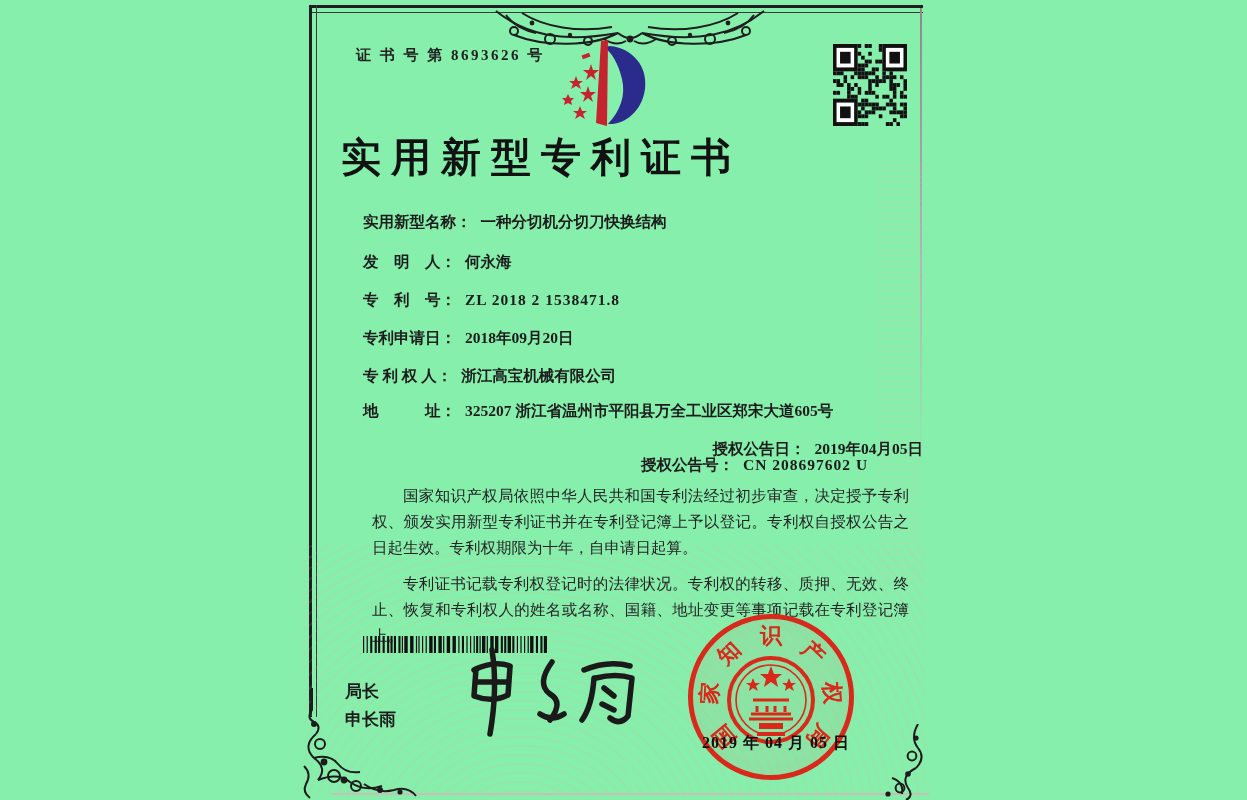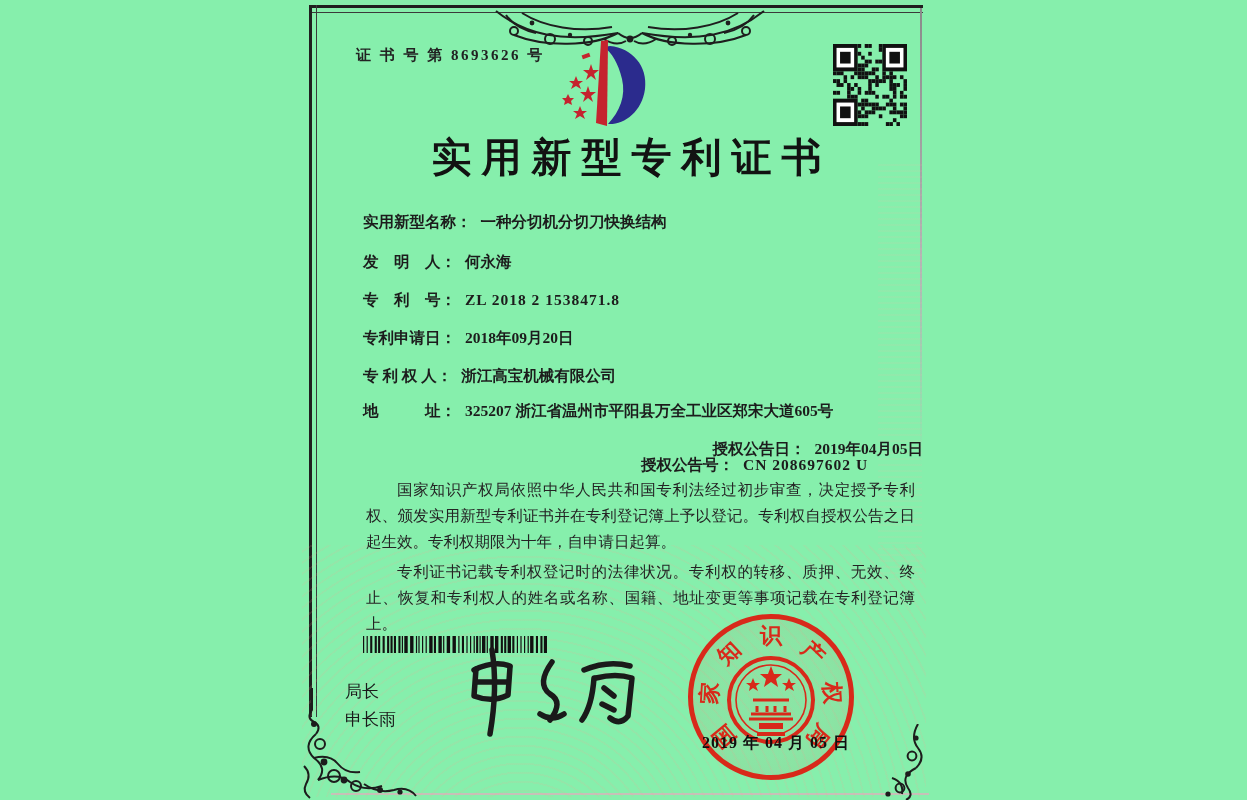--- a/index.html
+++ b/index.html
@@ -19,34 +19,34 @@
   .page-bottom-line { left:331px; top:793px; width:598px; height:2px; background:#c7c0b8; }
 
   
   .texture-a { left:302px; top:545px; width:624px; height:252px; pointer-events:none;
     background:repeating-radial-gradient(circle at 35% 130%, rgba(238,168,146,.13) 0 2px, rgba(0,0,0,0) 2px 9px); }
   .texture-b { left:878px; top:160px; width:44px; height:420px; pointer-events:none;
     background:repeating-linear-gradient(0deg, rgba(240,185,165,.10) 0 2px, rgba(0,0,0,0) 2px 6px); }
 
   .cert-number { left:356px; top:46px; font-size:15px; font-weight:700; letter-spacing:2.5px; color:#222; }
 
-  .title { left:312px; top:130px; width:610px; text-align:center;
+  .title { left:312px; top:130px; width:610px; 
     font-size:40px; font-weight:700; letter-spacing:10px; color:#121212;padding-left:29px; }
 
   .field-row { left:363px; width:560px; font-size:15.5px; font-weight:700; color:#1c1c1c; white-space:nowrap; }
   .field-row .value { margin-left:9px; font-weight:700; }
   .field-row .num { letter-spacing:1px; }
   .auth-pair2 { position:absolute; left:278px; top:16px; }
 
   .body-text { left:362px; top:473px; width:557px; font-size:15.5px; line-height:26px;
     text-align:justify; color:#242424; font-weight:500; }
-  .body-text p { text-indent:2em; margin:4px; }
+  .body-text p { text-indent:2em; margin:10px; }
 
   .officer { left:345px; top:678px; font-family:"Liberation Sans","DejaVu Sans",sans-serif;
-    font-size:17px; font-weight:400; color:#1b1b1b; line-height:28px; }
+    font-size:17px; font-weight:700; color:#1b1b1b; line-height:28px; }
 
   .seal-wrap { left:688px; top:614px; width:166px; height:166px; }
   .seal-ring { position:absolute; inset:0; border:5px solid #d8291a; border-radius:50%;
     background:radial-gradient(circle, rgba(218,45,28,.05) 55%, rgba(218,45,28,.10)); }
   .seal-char { position:absolute; width:24px; height:24px; text-align:center;
     font-size:22px; font-weight:700; color:#d8291a; line-height:24px; }
   .seal-date { left:702px; top:733px; font-size:16px; font-weight:700; color:#101010;
     letter-spacing:1px; z-index:6; }
 
   .footer-page { left:312px; top:770px; width:610px; text-align:center; font-size:14.5px; color:#222; letter-spacing:2px; }

